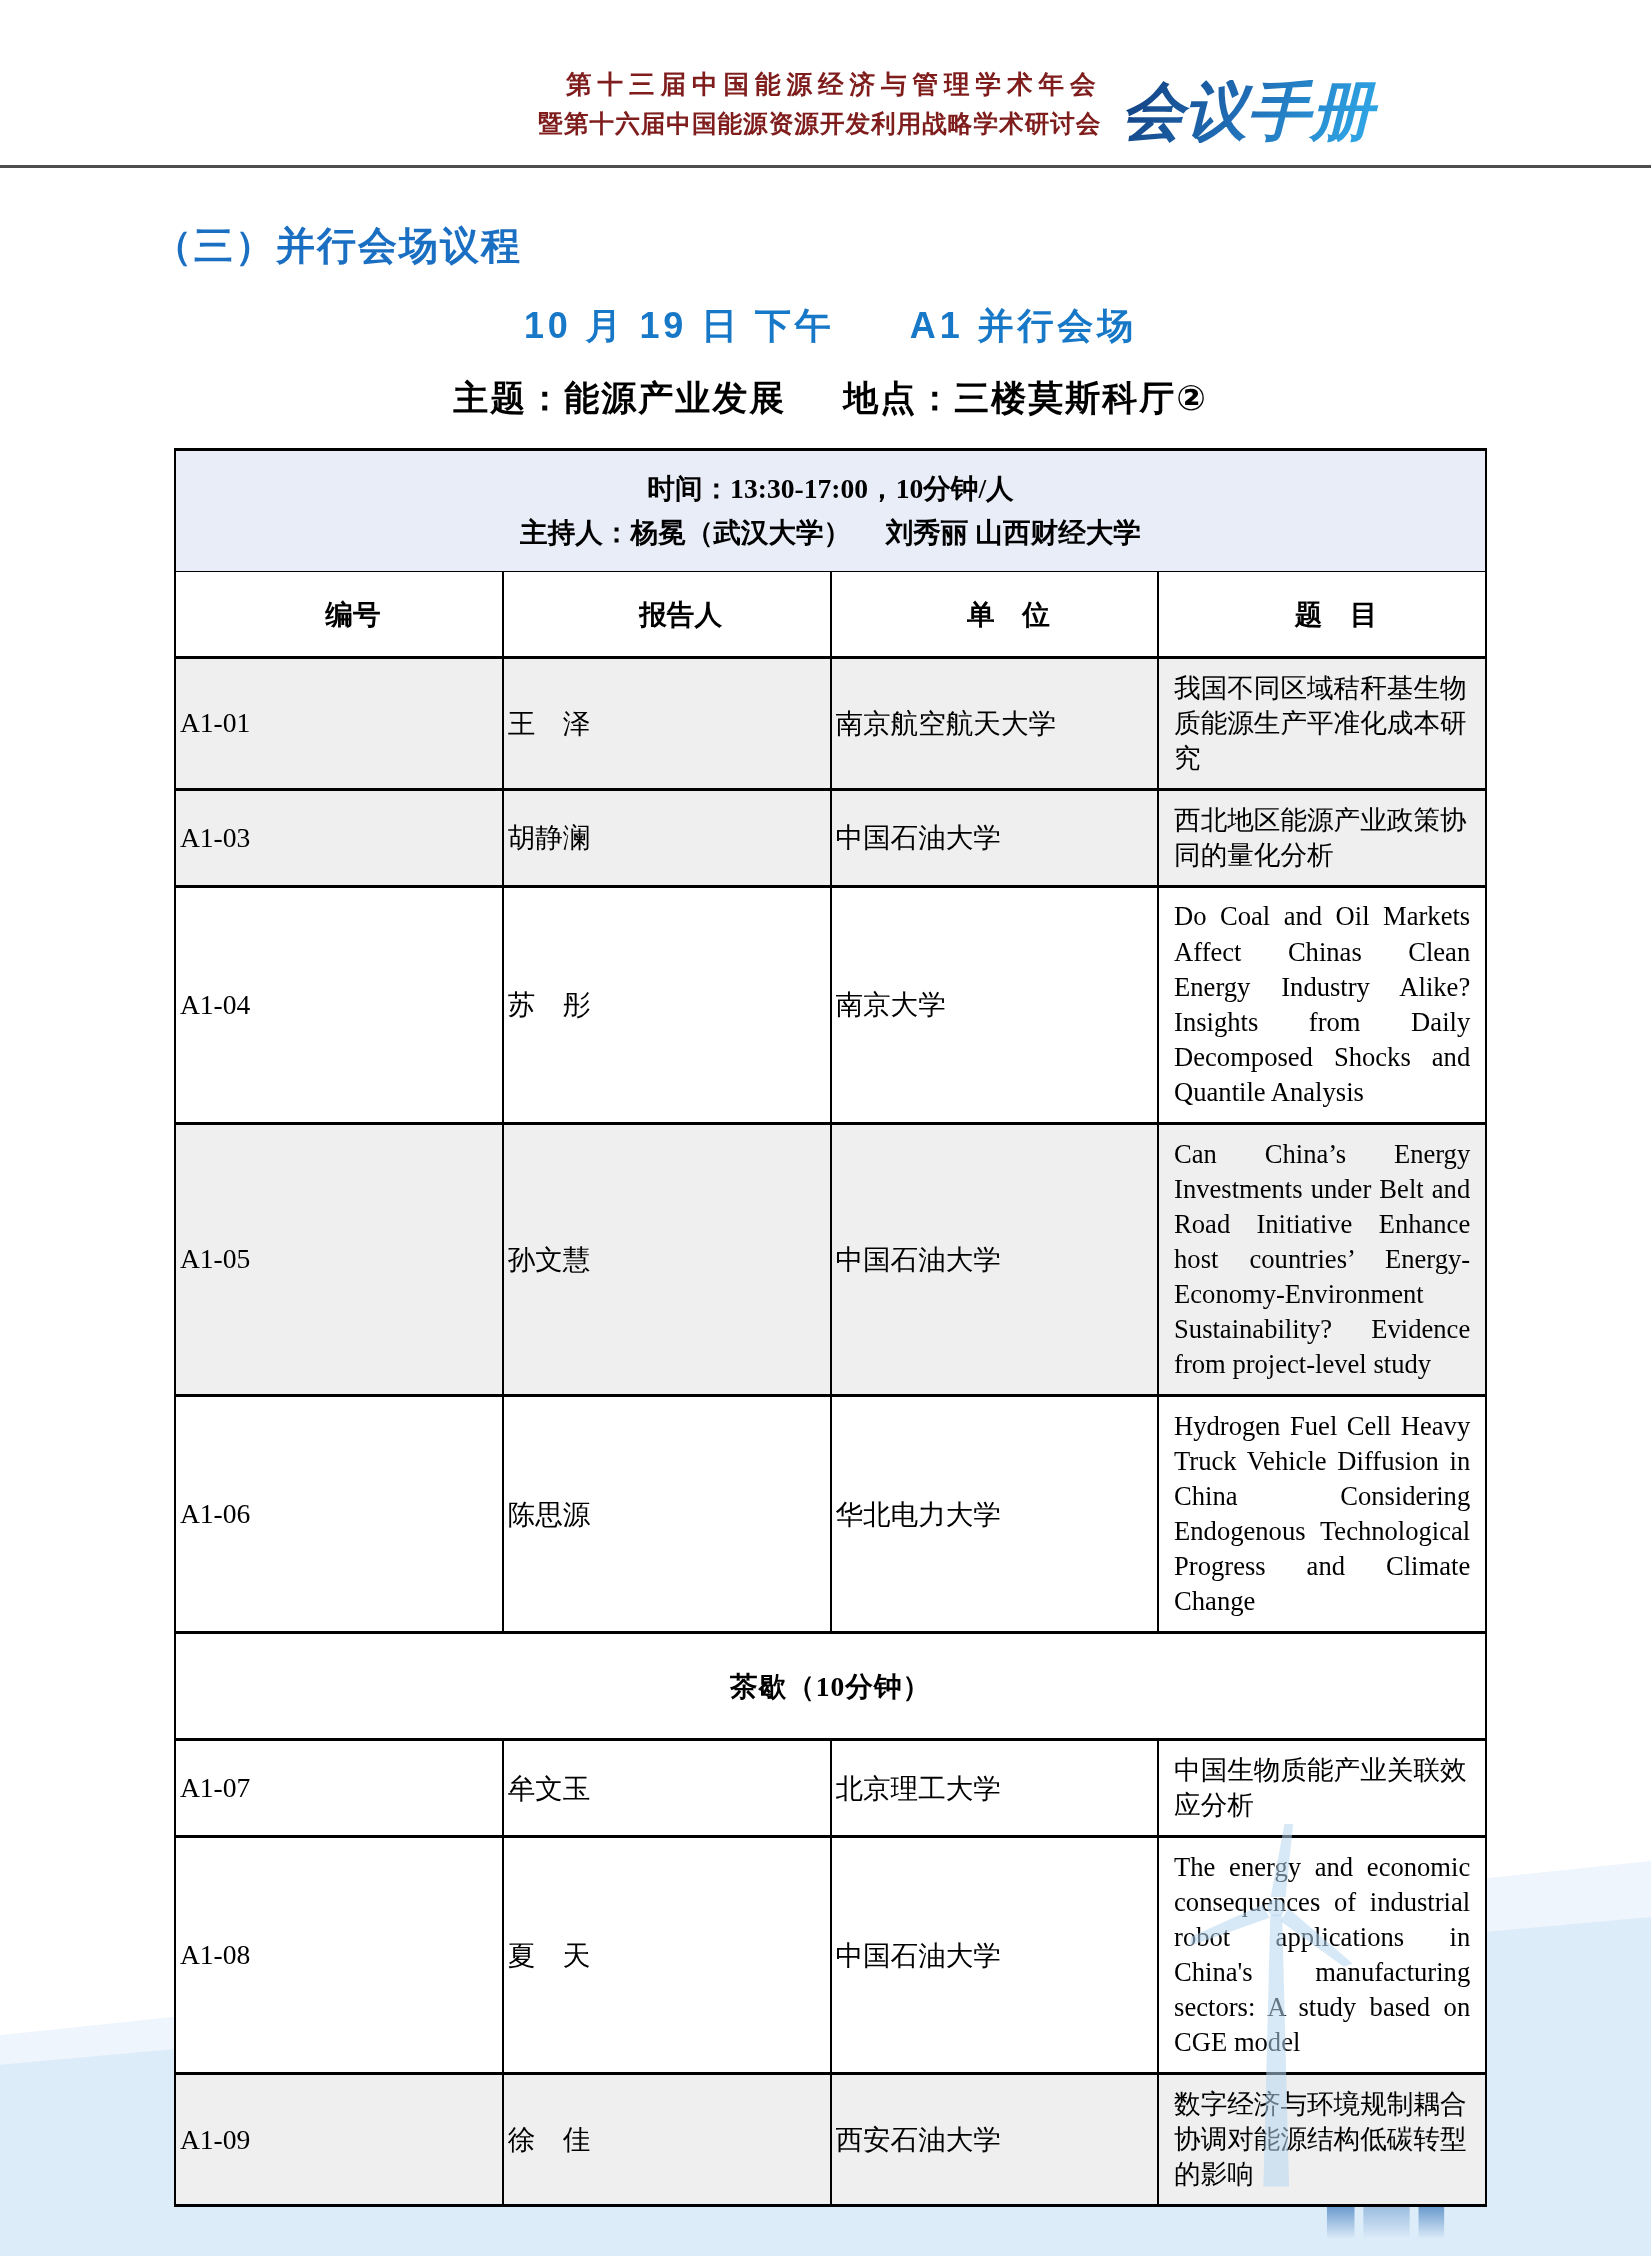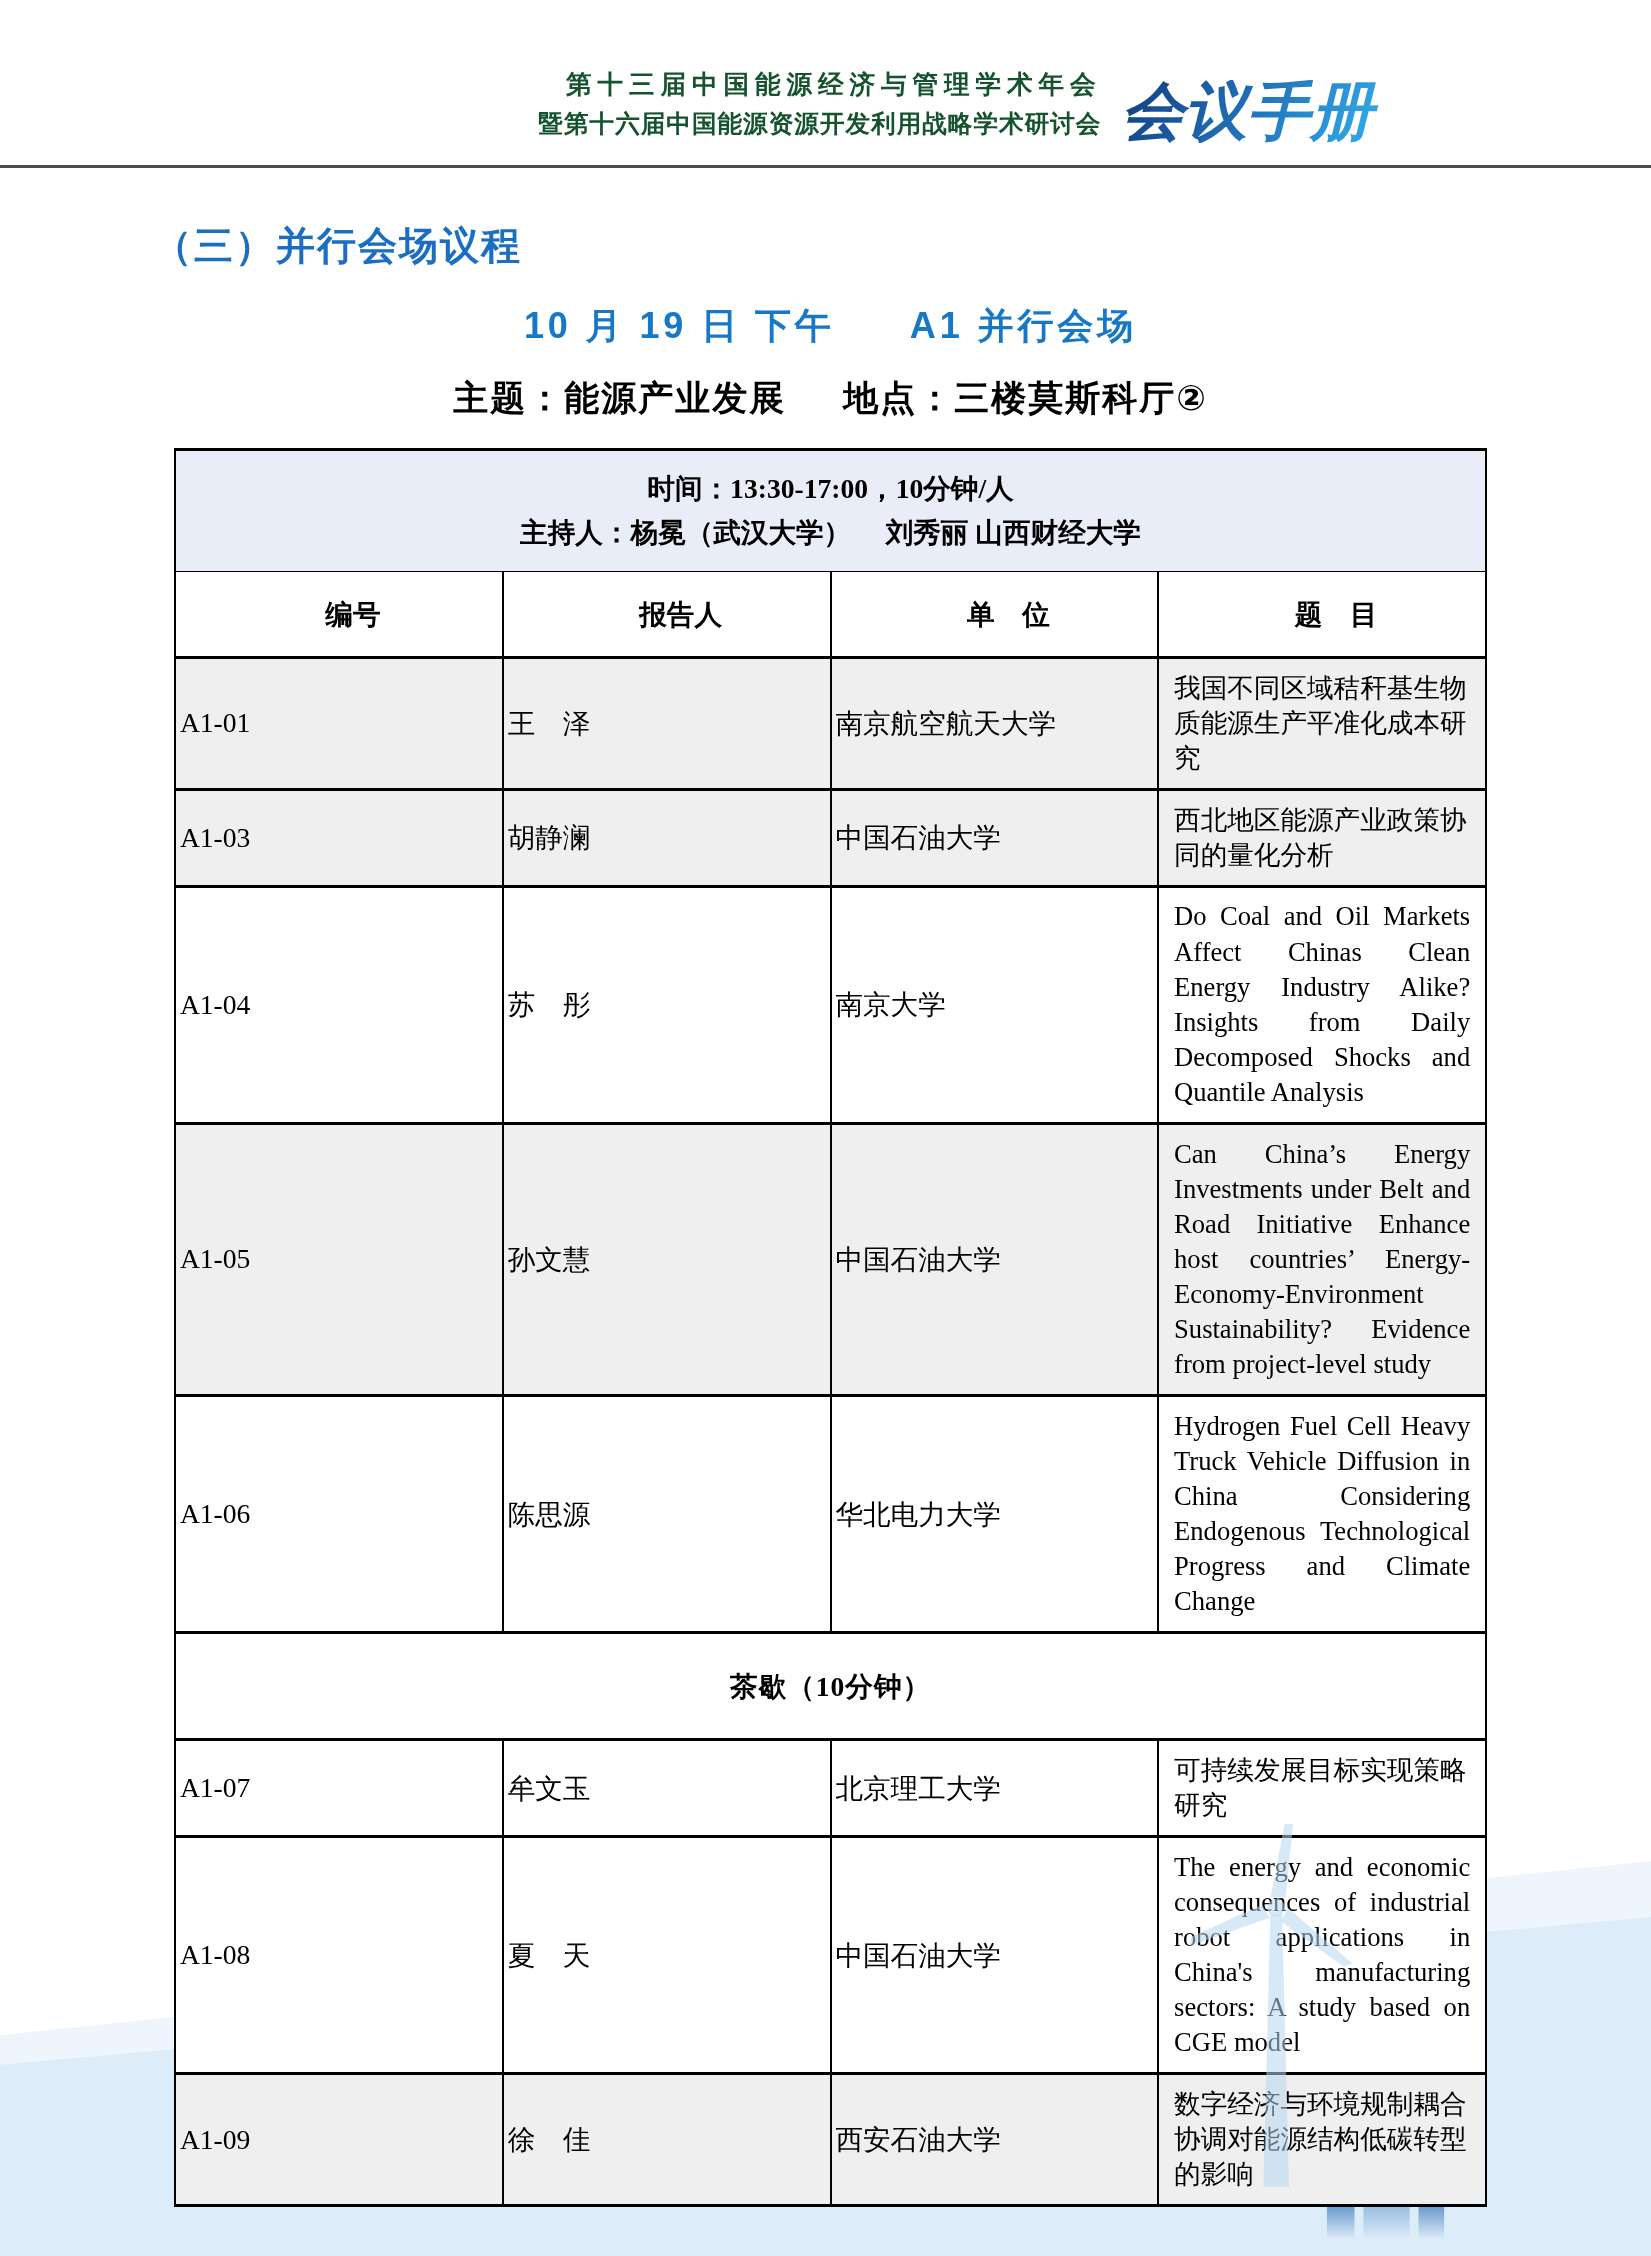--- a/index.html
+++ b/index.html
@@ -10,21 +10,21 @@
     color:#000;
   }
   
   .doc-header {
     position:absolute; top:65px; right:273px;
     display:flex; align-items:flex-end; gap:19.7px; z-index:3;
   }
   .hdr-titles {
     text-align:right;
     font-family:"Liberation Sans","DejaVu Sans",sans-serif;
-    font-weight:bold; color:#14532d; line-height:1.55;
+    font-weight:bold; color:#7f1d1d; line-height:1.55;
   }
   .hdr-line1 { font-size:25.6px; letter-spacing:5.9px; }
   .hdr-line2 { font-size:24.6px; letter-spacing:1px; }
   .handbook-logo {
     font-family:"Liberation Sans","DejaVu Sans",sans-serif;
     font-weight:bold; font-style:italic; font-size:63px; line-height:1;
     background:linear-gradient(118deg,#15488a 10%,#1f6cb4 45%,#2ea2e2 90%);
     -webkit-background-clip:text; background-clip:text; color:transparent;
     padding-right:5.9px;
     text-align:center;
@@ -193,21 +193,21 @@
           <td class="c-aff w-aff">华北电力大学</td>
           <td class="c-title w-title en">Hydrogen Fuel Cell Heavy Truck Vehicle Diffusion in China Considering Endogenous Technological Progress and Climate Change</td>
         </tr>
         <tr class="note-row">
           <td colspan="4">茶歇（10分钟）</td>
         </tr>
         <tr class="row">
           <td class="c-id w-id">A1-07</td>
           <td class="c-sp w-sp">牟文玉</td>
           <td class="c-aff w-aff">北京理工大学</td>
-          <td class="c-title w-title">可持续发展目标实现策略研究</td>
+          <td class="c-title w-title">中国生物质能产业关联效应分析</td>
         </tr>
         <tr class="row">
           <td class="c-id w-id">A1-08</td>
           <td class="c-sp w-sp">夏　天</td>
           <td class="c-aff w-aff">中国石油大学</td>
           <td class="c-title w-title en">The energy and economic consequences of industrial robot applications in China's manufacturing sectors: A study based on CGE model</td>
         </tr>
         <tr class="row shaded">
           <td class="c-id w-id">A1-09</td>
           <td class="c-sp w-sp">徐　佳</td>

